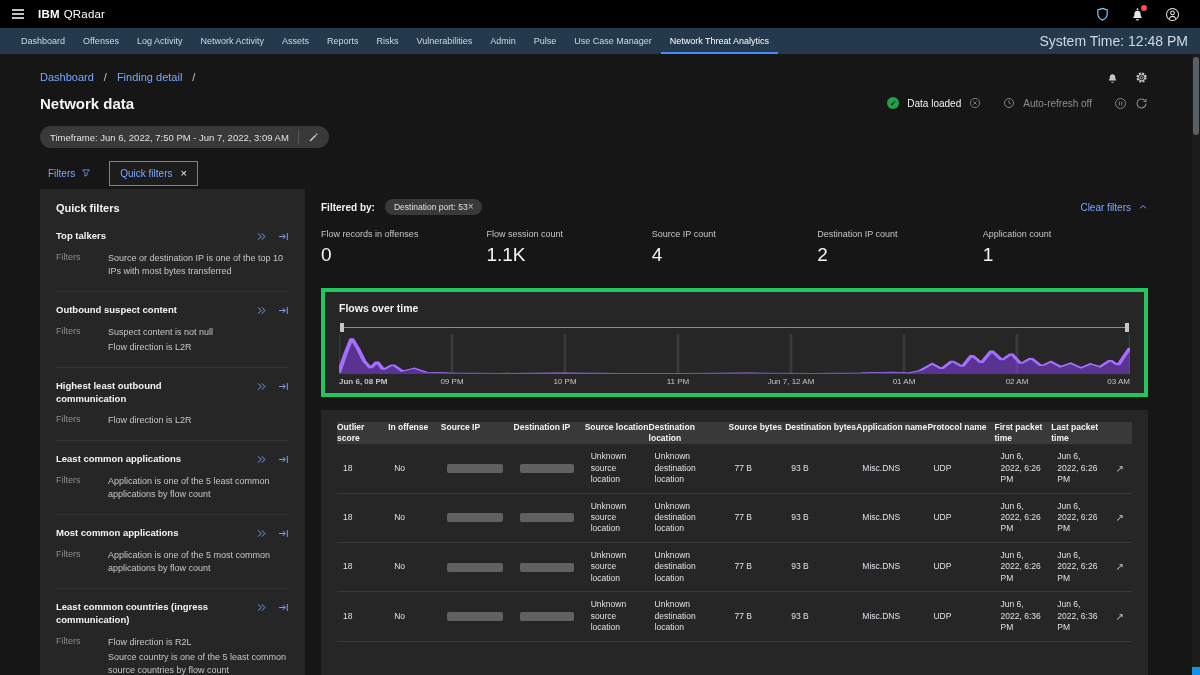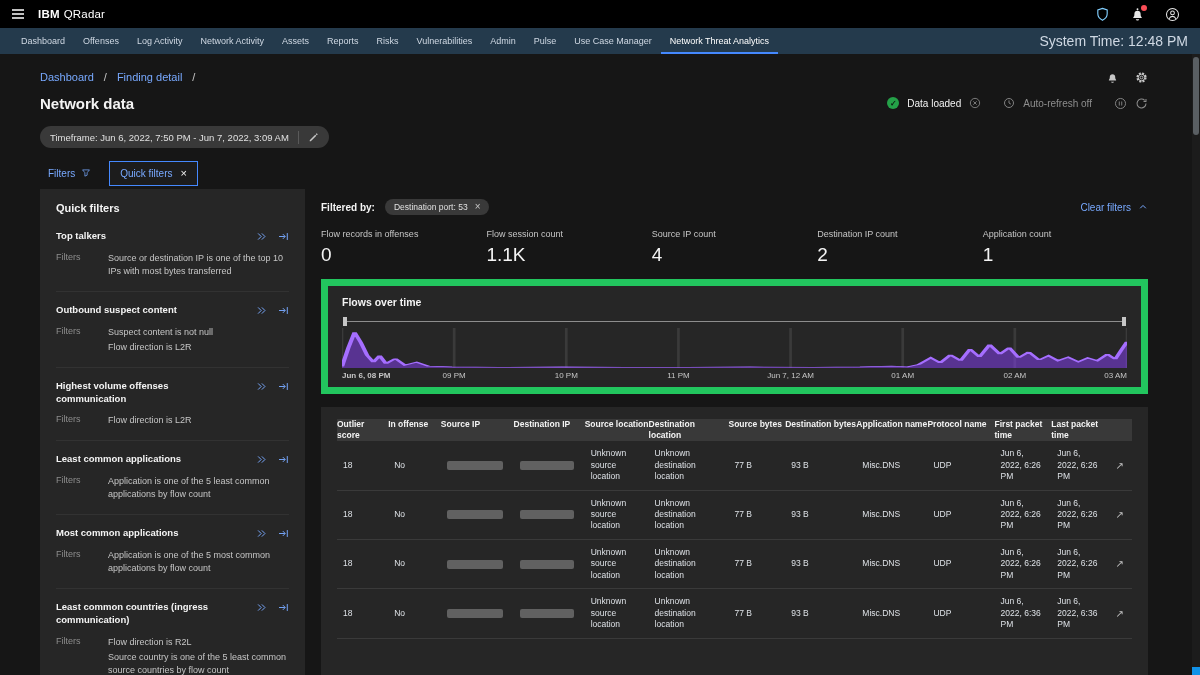--- a/index.html
+++ b/index.html
@@ -59,31 +59,31 @@
   .qf-icon{width:11px;height:11px;cursor:pointer;}
   .qf-body{display:flex;margin-top:9px;}
   .qf-filters-label{width:52px;flex-shrink:0;font-size:9px;color:#8d8d8d;}
   .qf-lines{flex:1;}
   .qf-line{font-size:9px;color:#c6c6c6;line-height:1.45;margin-bottom:2px;}
 
   
   .main-col{flex:1;margin-left:16px;display:flex;flex-direction:column;overflow:hidden;}
   .filtered-row{display:flex;align-items:center;height:24px;margin-top:6px;}
   .filtered-label{font-size:10px;font-weight:700;margin-right:10px;}
-  .chip{display:inline-flex;align-items:flex-end;background:#393939;border-radius:11px;padding:3px 9px;font-size:8.5px;color:#e0e0e0;gap:7px;}
+  .chip{display:inline-flex;align-items:flex-end;background:#393939;border-radius:11px;padding:3px 9px;font-size:8.5px;color:#e0e0e0;}
   .chip-x{cursor:pointer;color:#c6c6c6;font-size:10px;line-height:1;}
   .clear-filters{margin-left:auto;color:#78a9ff;font-size:10px;display:flex;align-items:center;gap:7px;cursor:pointer;}
   .chev{width:10px;height:10px;color:#78a9ff;}
 
   .stats-row{display:flex;margin-top:10px;}
   .stat{flex:1;}
   .stat-label{font-size:9px;color:#c6c6c6;}
   .stat-value{font-size:19px;font-weight:400;margin-top:5px;color:#f4f4f4;}
 
-  .chart-panel{background:#262626;border:7px solid #22c55e;margin-top:13px;padding:10px 14px 4px;}
+  .chart-panel{background:#262626;border:4px solid #22c55e;margin-top:22px;padding:10px 14px 4px;}
   .chart-title{font-size:10.5px;font-weight:700;}
   .range-slider{position:relative;height:10px;margin:9px 1px 1px;}
   .range-track{position:absolute;left:0;right:0;top:4px;height:1px;background:#8d8d8d;}
   .range-handle{position:absolute;top:0;width:4px;height:9px;background:#c6c6c6;cursor:ew-resize;}
   .range-handle.left{left:0;}
   .range-handle.right{right:0;}
   .chart-wrap{position:relative;height:40px;}
   .chart-wrap svg{position:absolute;inset:0;width:100%;height:100%;}
   .tick-row{position:relative;height:13px;font-size:8px;color:#c6c6c6;margin-top:2px;}
   .tick{position:absolute;top:1px;white-space:nowrap;}
@@ -284,21 +284,21 @@
               <div class="qf-body">
                 <div class="qf-filters-label">Filters</div>
                 <div class="qf-lines">
                   <div class="qf-line">Suspect content is not null</div>
                   <div class="qf-line">Flow direction is L2R</div>
                 </div>
               </div>
             </div>
             <div class="qf-section">
               <div class="qf-head">
-                <div class="qf-title">Highest volume offenses communication</div>
+                <div class="qf-title">Highest least outbound communication</div>
                 <div class="qf-icons">
                   <span class="qf-icon icon">
                     <svg viewBox="0 0 16 16" fill="none" stroke="currentColor" stroke-width="1.4">
                       <path d="M3 3.5 7.5 8 3 12.5M8.5 3.5 13 8l-4.5 4.5"></path>
                     </svg>
                   </span>
                   <span class="qf-icon icon">
                     <svg viewBox="0 0 16 16" fill="none" stroke="currentColor" stroke-width="1.4">
                       <path d="M1.5 8H10M7 4.5 10.5 8 7 11.5M13.5 3v10"></path>
                     </svg>

